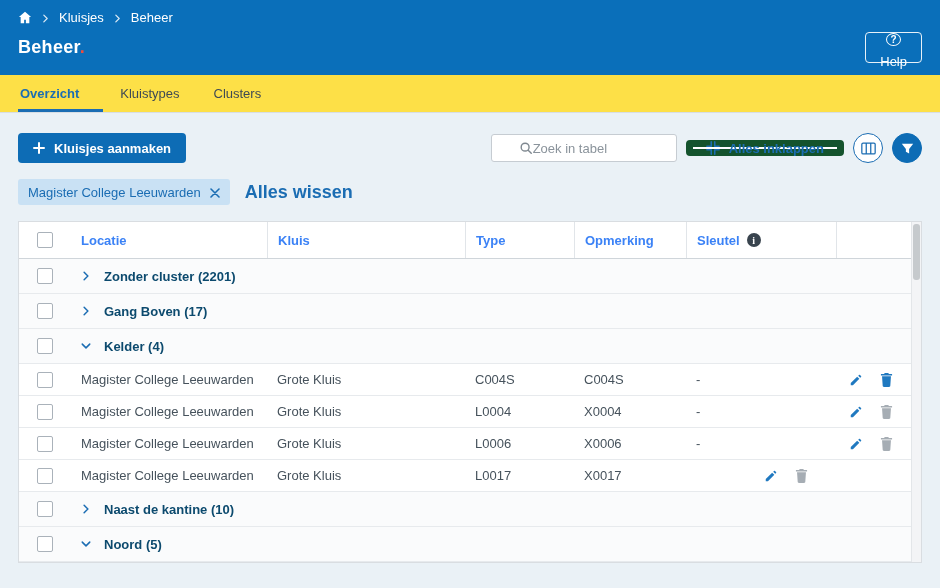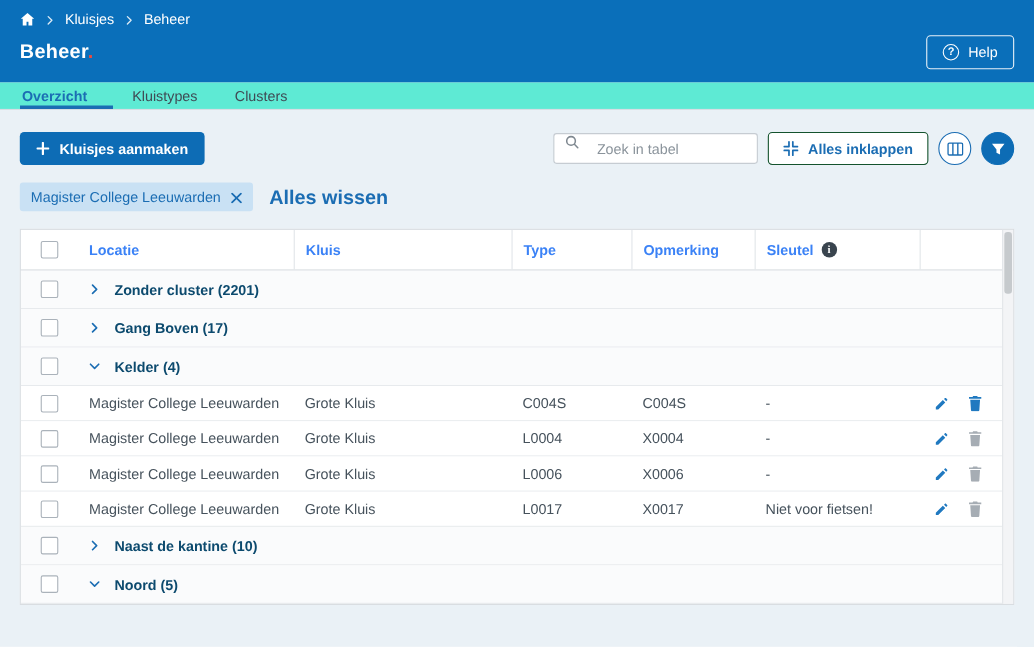--- a/index.html
+++ b/index.html
@@ -21,62 +21,62 @@
   .crumb-link { cursor: pointer; }
   .crumb-sep { display: inline-flex; opacity: .85; margin-top: 1px; }
   .home-icon { display: inline-flex; margin-top: -1px; cursor: pointer; }
   .title-row { display: flex; align-items: center; justify-content: space-between; margin-top: 7px; }
   .page-title { font-size: 18px; font-weight: bold; letter-spacing: .3px; }
   .title-dot { color: #ef4b3b; }
   .help-btn {
     display: flex; align-items: center; gap: 8px;
     border: 1px solid rgba(255,255,255,.9); border-radius: 4px;
     background: transparent; color: #fff;
-    height: 31px; padding: 0 14px; font-size: 13px; font-family: inherit; cursor: pointer;
+    height: 31px; padding: 0 14px; font-size: 13px; font-family: inherit; cursor: pointer; flex-direction: column;
   }
   .q-circle {
     width: 15px; height: 15px; border: 1.4px solid #fff; border-radius: 50%;
     display: inline-flex; align-items: center; justify-content: center;
   }
   .q-circle::after { content: "?"; font-size: 10px; font-weight: bold; }
 
   
   .tabs {
-    background: #5eead4; height: 25px; display: flex; align-items: stretch;
+    background: #fde047; height: 38px; display: flex; align-items: stretch;
     padding: 0 18px; border-bottom: 1px solid #d8dee4;
   }
   .tab {
     display: flex; align-items: center; padding: 0 17px;
     font-size: 13px; color: #3f4a54; cursor: pointer;
   }
   .tab:first-child { padding-left: 2px; padding-right: 24px; }
   .tab.active { color: #1b6db3; font-weight: bold; box-shadow: inset 0 -3px 0 #1b6db3; }
 
   
   .content { padding: 20px 18px 0 18px; }
   .toolbar { display: flex; align-items: center; }
   .btn-primary {
     background: #0d6cb5; color: #fff; border: none; border-radius: 4px;
     height: 30px; padding: 0 15px; font-size: 13px; font-weight: bold;
     font-family: inherit; display: flex; align-items: center; gap: 9px; cursor: pointer;
   }
   .toolbar-right { margin-left: auto; display: flex; align-items: center; gap: 9px; }
   .search-box {
     background: #fff; border: 1px solid #c6ccd2; border-radius: 3px;
-    width: 186px; height: 28px; display: flex; gap: 16px; padding: 0 9px;
+    width: 186px; height: 28px; display: flex; align-items: center; gap: 0; padding: 0 27px;
     color: #7f8890;
   }
   .search-box input {
     border: none; outline: none; background: transparent; width: 100%;
     font-size: 13px; font-family: inherit; color: #333;
   }
   .search-box input::placeholder { color: #8a939b; }
   .btn-outline {
-    background: #fff; border: 1px solid #14532d; color: #1b6db3; border-radius: 4px;
-    height: 30px; padding: 0 13px; font-size: 13px; font-weight: bold;
+    background: #fff; border: 7px solid #14532d; color: #1b6db3; border-radius: 4px;
+    height: 16px; padding: 0 13px; font-size: 13px; font-weight: bold;
     font-family: inherit; display: flex; align-items: center; gap: 9px; cursor: pointer; text-align: center;
   }
   .circle-btn {
     width: 30px; height: 30px; border-radius: 50%;
     border: 1px solid #1b6db3; background: #fff; color: #1b6db3;
     display: flex; align-items: center; justify-content: center; cursor: pointer;
   }
   .circle-btn.filled { background: #0d6cb5; border-color: #0d6cb5; color: #fff; }
 
   
@@ -382,21 +382,20 @@
     </div>
 
     <div class="grid-row row data-row">
       <div class="cb-cell">
           <span class="cb"></span>
         </div>
       <div class="cell">Magister College Leeuwarden</div>
       <div class="cell">Grote Kluis</div>
       <div class="cell">L0017</div>
       <div class="cell">X0017</div>
-      <div class="cell">Niet voor fietsen!</div>
       <div class="actions">
         <span class="icon-btn">
           <svg width="14" height="14" viewBox="0 0 16 16" fill="currentColor">
               <path d="M2 11.5V14h2.5l7.3-7.3-2.5-2.5L2 11.5zM13.8 4.5c.3-.3.3-.7 0-1l-1.3-1.3c-.3-.3-.7-.3-1 0l-1 1 2.3 2.3 1-1z"></path>
             </svg>
         </span>
         <span class="icon-btn trash">
           <svg width="13" height="15" viewBox="0 0 14 16" fill="currentColor">
               <path d="M5 1h4l.5 1H13v1.6H1V2h3.5L5 1zM2.2 4.6h9.6l-.7 10.2c0 .7-.6 1.2-1.3 1.2H4.2c-.7 0-1.3-.5-1.3-1.2L2.2 4.6z"></path>
             </svg>

